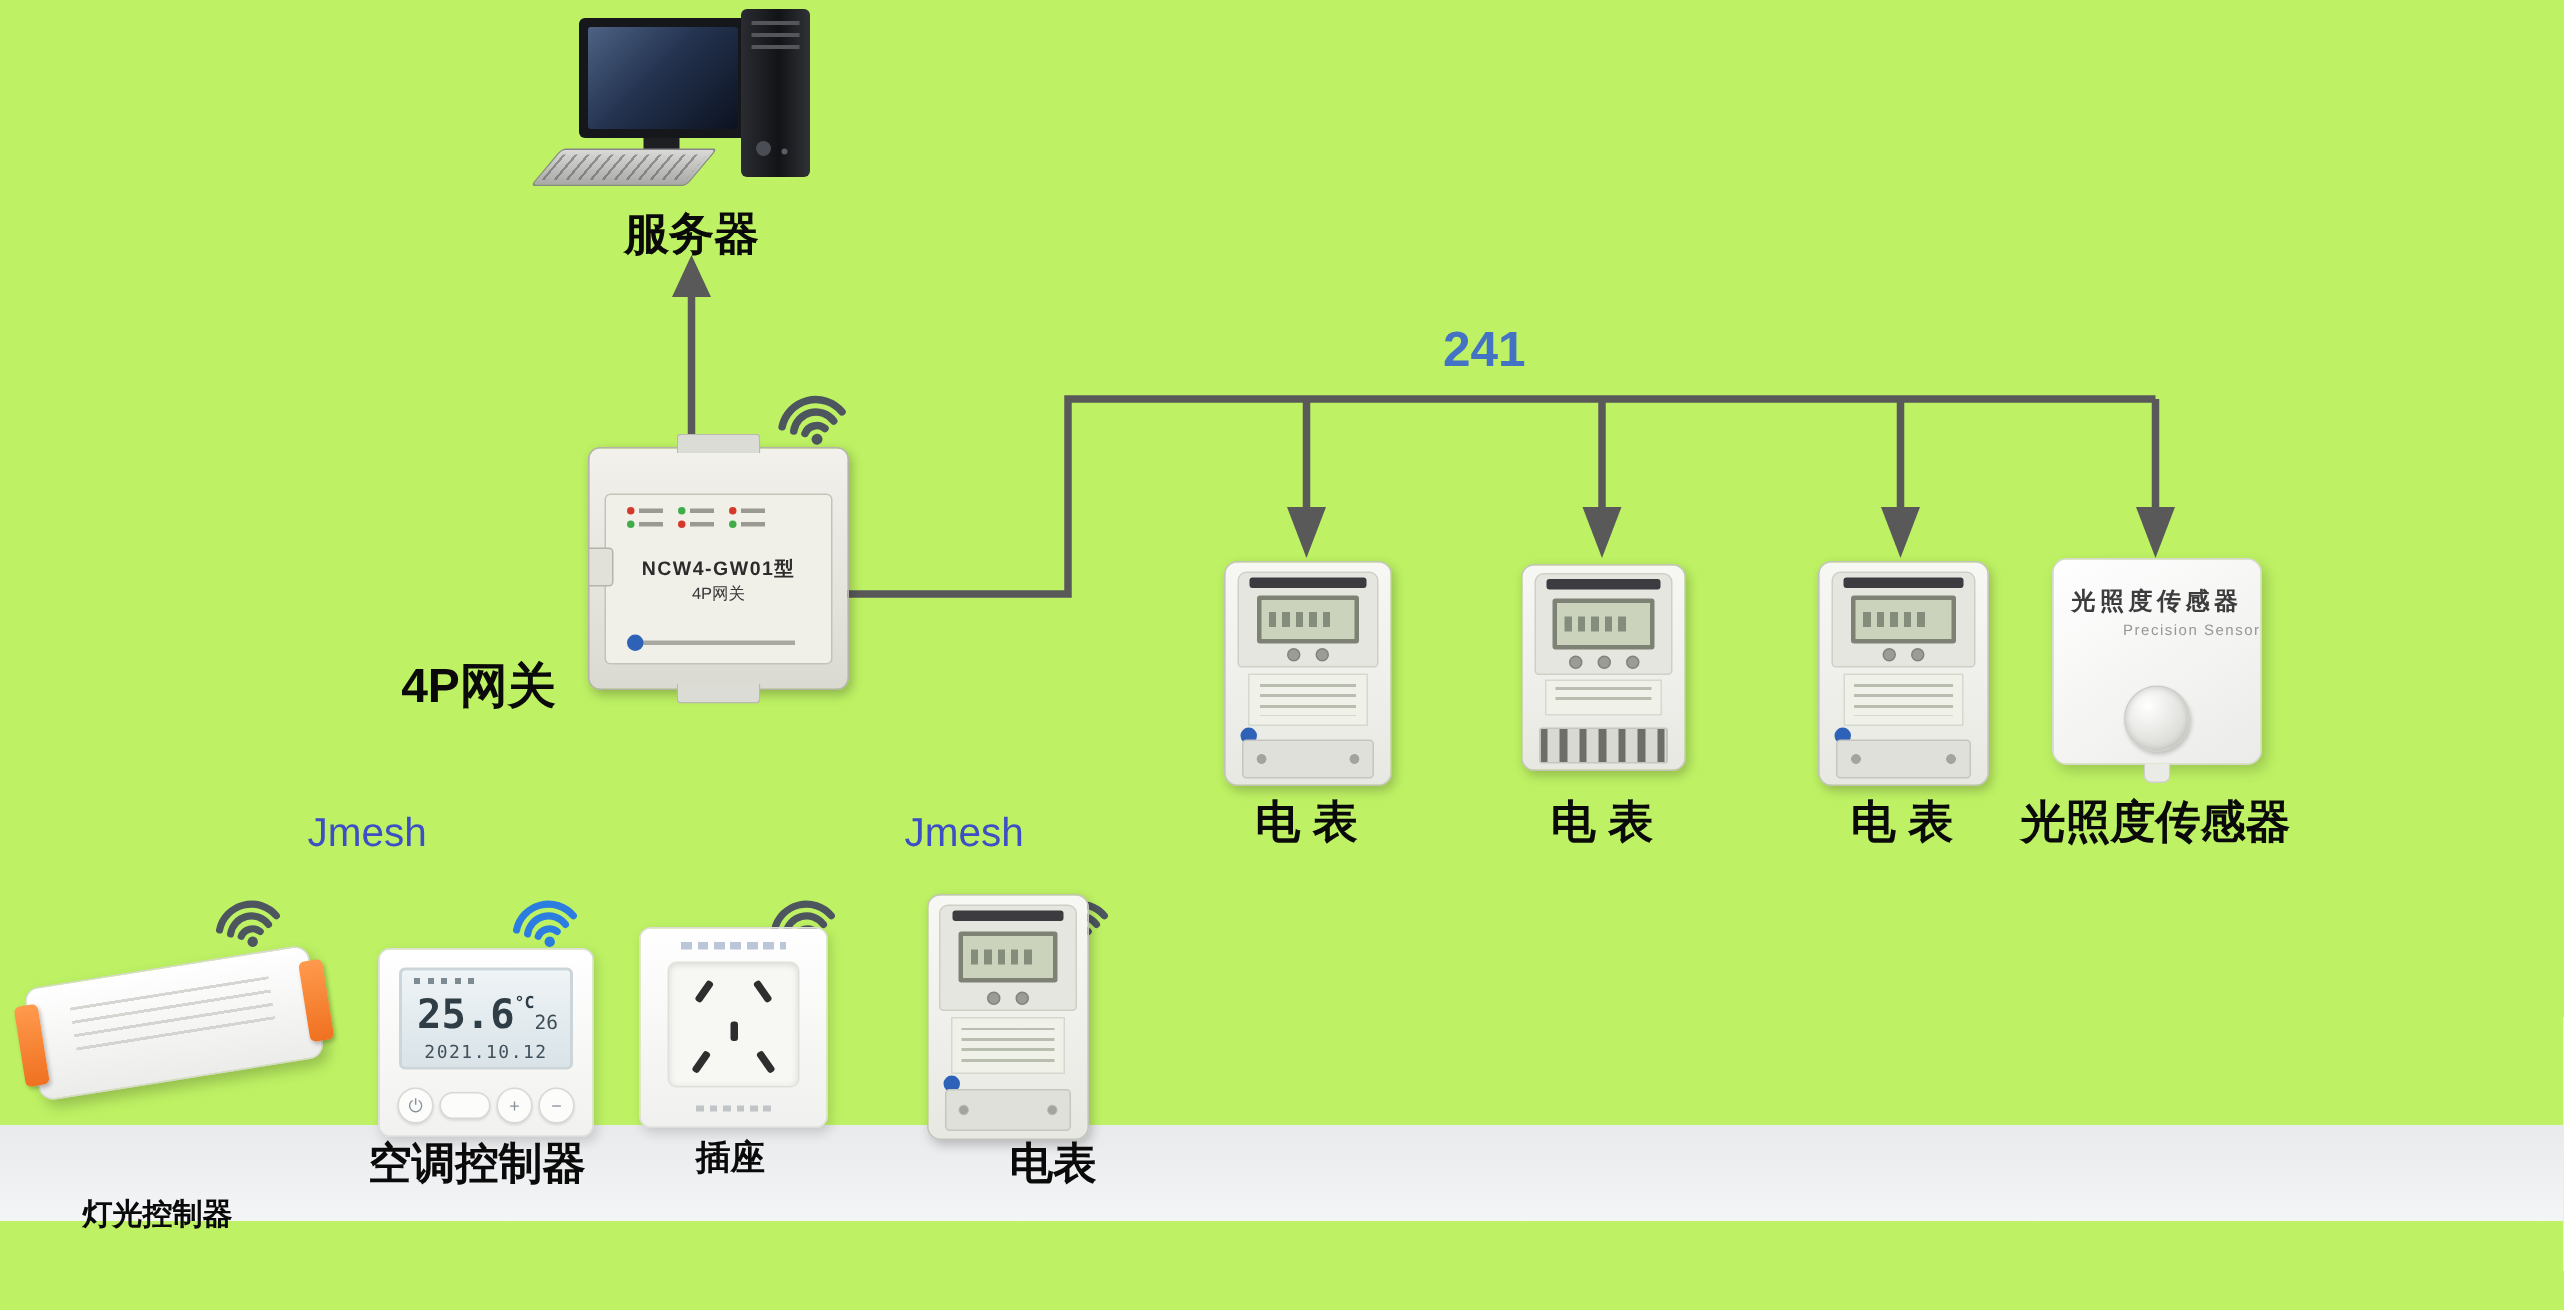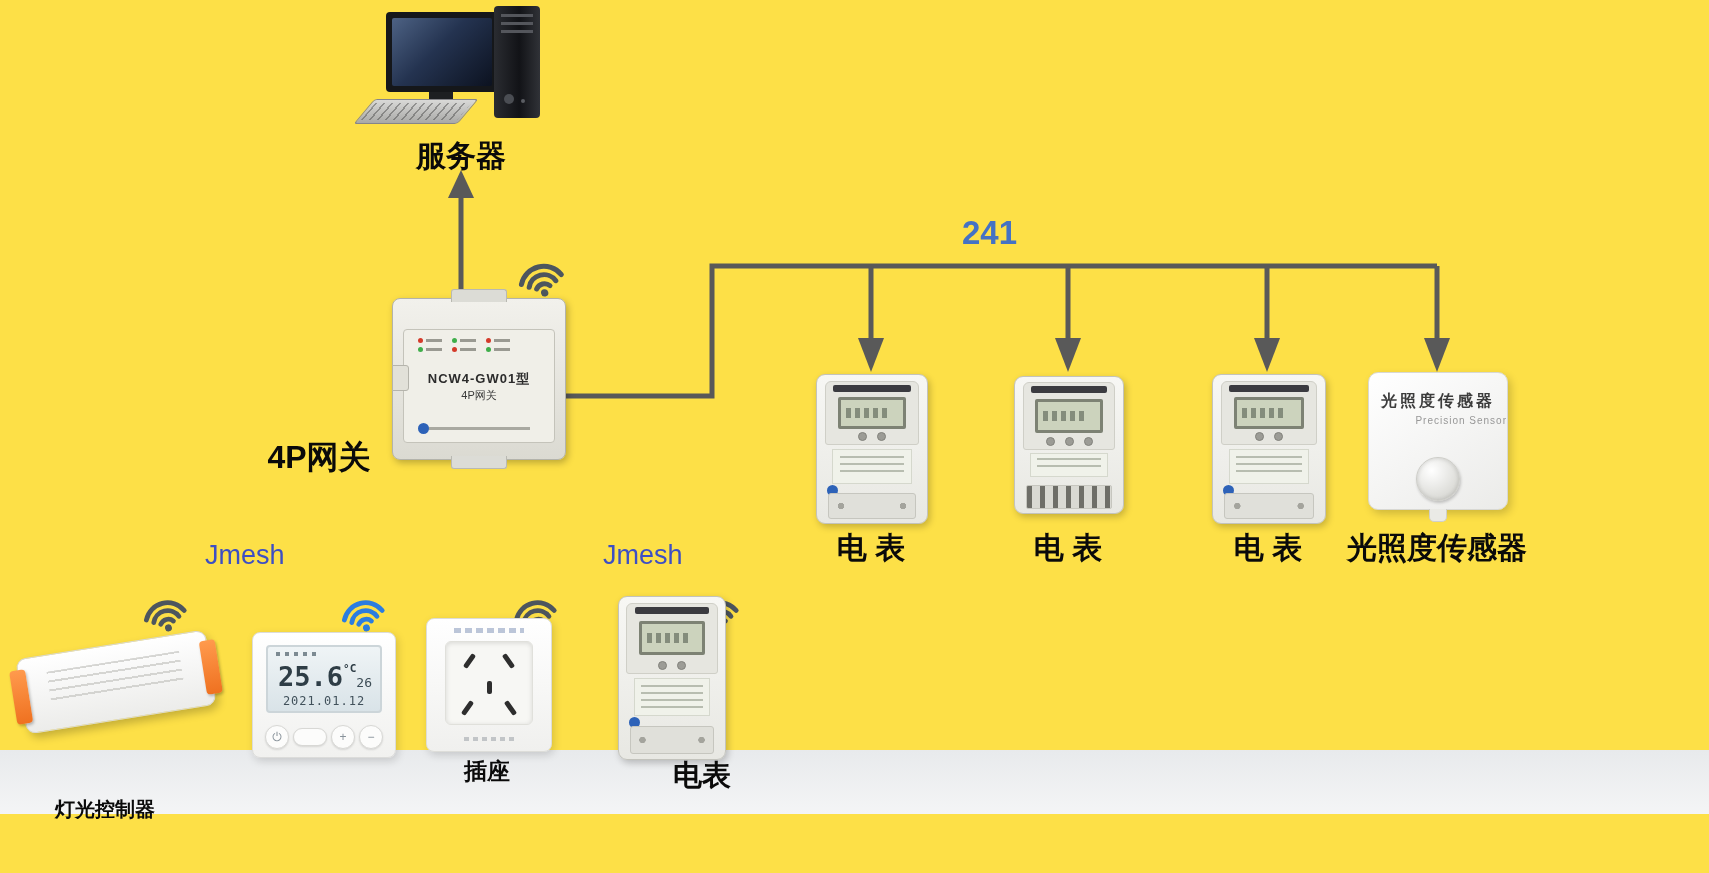--- a/index.html
+++ b/index.html
@@ -1,16 +1,16 @@
 <!DOCTYPE html>
 <html style="--bus_blue: #4472c4; --jmesh_blue: #3d4fc4; --line_gray: #595959; --wifi_dark: #4d565e; --wifi_blue: #2b7de0; --orange: #f0782a;"><head>
 <meta charset="utf-8">
 <style>
   html,body{margin:0;padding:0;background:#fff;}
-  #stage{position:relative;width:1709px;height:873px;background:#fde047;overflow:hidden;
+  #stage{position:relative;width:1709px;height:873px;background:#bef264;overflow:hidden;
          font-family:"Liberation Sans","DejaVu Sans",sans-serif;}
 
   .abs{position:absolute;}
 
   
   .floor{position:absolute;left:0;top:750px;width:100%;height:64px;
          background:linear-gradient(#e8eaec,#f4f5f6);}
 
   
   .connector{position:absolute;left:0;top:0;pointer-events:none;}
@@ -286,21 +286,21 @@
   <div class="abs controller">
     <div class="ctl-cap left"></div>
     <div class="ctl-cap right"></div>
     <div class="ctl-lines"></div>
   </div>
 
   <div class="abs thermo">
     <div class="t-lcd">
       <div class="t-temp"><span>25.6</span><span class="t-unit">°C</span></div>
       <div class="t-set">26</div>
-      <div class="t-date">2021.01.12</div>
+      <div class="t-date">2021.10.12</div>
     </div>
     <div class="t-btns">
       <span class="t-btn">⏻</span>
       <span class="t-btn oval"></span>
       <span class="t-btn">+</span>
       <span class="t-btn">−</span>
     </div>
   </div>
 
   <div class="abs socket">
@@ -322,16 +322,17 @@
           <i></i>
           <i></i>
         </div>
     </div>
     <div class="m-sticker"></div>
     <div class="m-logo"></div>
     <div class="m-foot"></div>
   </div>
 
   <div class="big-label" style="left:5px;top:756px;width:200px;font-size:20px;margin-top:40px;">灯光控制器</div>
+  <div class="big-label" style="left:218px;top:756px;width:200px;font-size:29px;">空调控制器</div>
   <div class="big-label" style="left:437px;top:756px;width:100px;font-size:23px;">插座</div>
   <div class="big-label" style="left:652px;top:756px;width:100px;font-size:29px;">电表</div>
 
 </div>
 
 </body></html>

